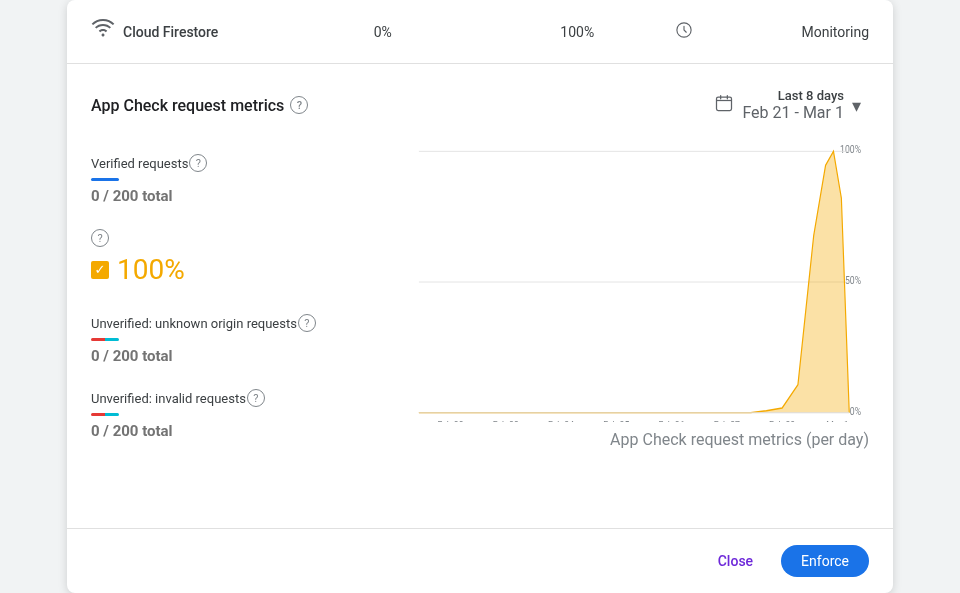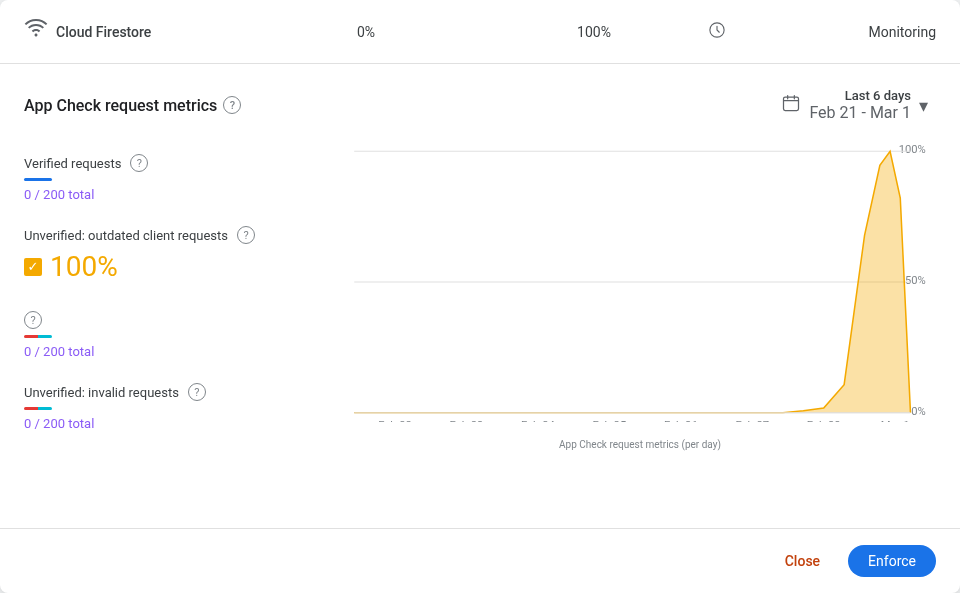--- a/index.html
+++ b/index.html
@@ -7,21 +7,21 @@
       font-family: 'Google Sans', Roboto, Arial, sans-serif;
       background: #f1f3f4;
       display: flex;
       align-items: center;
       justify-content: center;
       min-height: 100vh;
     }
     .dialog {
       background: #fff;
       border-radius: 8px;
-      width: 960px;
+      width: 826px;
       min-height: 593px;
       box-shadow: 0 2px 10px rgba(0,0,0,0.15);
       overflow: hidden;
       display: flex;
       flex-direction: column;
     }
     
     .top-bar {
       display: flex;
       align-items: center;
@@ -127,32 +127,33 @@
       padding-right: 16px;
     }
     .metric-item {
       padding: 12px 0;
     }
     .metric-label {
       font-size: 13px;
       color: #3c4043;
       display: flex;
       align-items: center;
-      gap: 9px;
+      gap: 1px;
       margin-bottom: 6px;
     }
     .metric-line {
       height: 3px;
       width: 28px;
       border-radius: 2px;
       margin-bottom: 6px;
     }
     .metric-value {
-      font-size: 13px;
-      color: #8b5cf6;
+      font-size: 15px;
+      color: #737373;
+      font-weight: bold;
     }
     .metric-percentage-row {
       display: flex;
       align-items: center;
       gap: 8px;
       margin-bottom: 4px;
     }
     .checkbox-checked {
       width: 18px;
       height: 18px;
@@ -180,40 +181,39 @@
       flex-direction: column;
       position: relative;
       min-height: 320px;
     }
     .chart-container {
       flex: 1;
       position: relative;
       padding-bottom: 30px;
     }
     .chart-x-label {
-      text-align: center;
-      font-size: 10px;
+      text-align: right;
+      font-size: 16px;
       color: #80868b;
       padding-top: 4px;
-      margin-top: 9px;
     }
     
     .footer {
       display: flex;
       justify-content: flex-end;
       align-items: center;
       gap: 12px;
       padding: 16px 24px;
       border-top: 1px solid #e0e0e0;
       margin-top: auto;
     }
     .btn-close {
       background: transparent;
       border: none;
-      color: #c2410c;
+      color: #6d28d9;
       font-size: 14px;
       font-weight: 500;
       padding: 8px 16px;
       border-radius: 4px;
       cursor: pointer;
       font-family: inherit;
     }
     .btn-enforce {
       background: #1a73e8;
       border: none;
@@ -278,21 +278,21 @@
       </div>
       <div class="date-range">
         <span>
           <svg width="20" height="20" viewBox="0 0 24 24" fill="none" xmlns="http://www.w3.org/2000/svg">
             <rect x="3" y="5" width="18" height="16" rx="2" stroke="#5f6368" stroke-width="1.5"></rect>
             <path d="M3 9h18" stroke="#5f6368" stroke-width="1.5"></path>
             <path d="M8 3v4M16 3v4" stroke="#5f6368" stroke-width="1.5" stroke-linecap="round"></path>
           </svg>
         </span>
         <div class="date-range-text">
-          <div class="date-range-main">Last 6 days</div>
+          <div class="date-range-main">Last 8 days</div>
           <div class="date-range-sub">Feb 21 - Mar 1</div>
         </div>
         <span class="chevron">▾</span>
       </div>
     </div>
 
     <div class="body-area">
 
       <div class="metrics-panel">
 
@@ -300,33 +300,33 @@
           <div class="metric-label">
             <span>Verified requests</span>
             <span class="help-icon">?</span>
           </div>
           <div class="metric-line" style="background:#1a73e8;"></div>
           <div class="metric-value">0 / 200 total</div>
         </div>
 
         <div class="metric-item">
           <div class="metric-label">
-            <span>Unverified: outdated client requests</span>
             <span class="help-icon">?</span>
           </div>
           <div class="metric-percentage-row">
             <div class="checkbox-checked">
               <span class="checkmark">✓</span>
             </div>
             <span class="metric-big-percent">100%</span>
           </div>
         </div>
 
         <div class="metric-item">
           <div class="metric-label">
+            <span>Unverified: unknown origin requests</span>
             <span class="help-icon">?</span>
           </div>
 
           <div style="display:flex;align-items:center;margin-bottom:6px;">
             <div style="height:3px;width:14px;background:#e53935;border-radius:2px 0 0 2px;"></div>
             <div style="height:3px;width:14px;background:#00bcd4;border-radius:0 2px 2px 0;"></div>
           </div>
           <div class="metric-value">0 / 200 total</div>
         </div>
 

